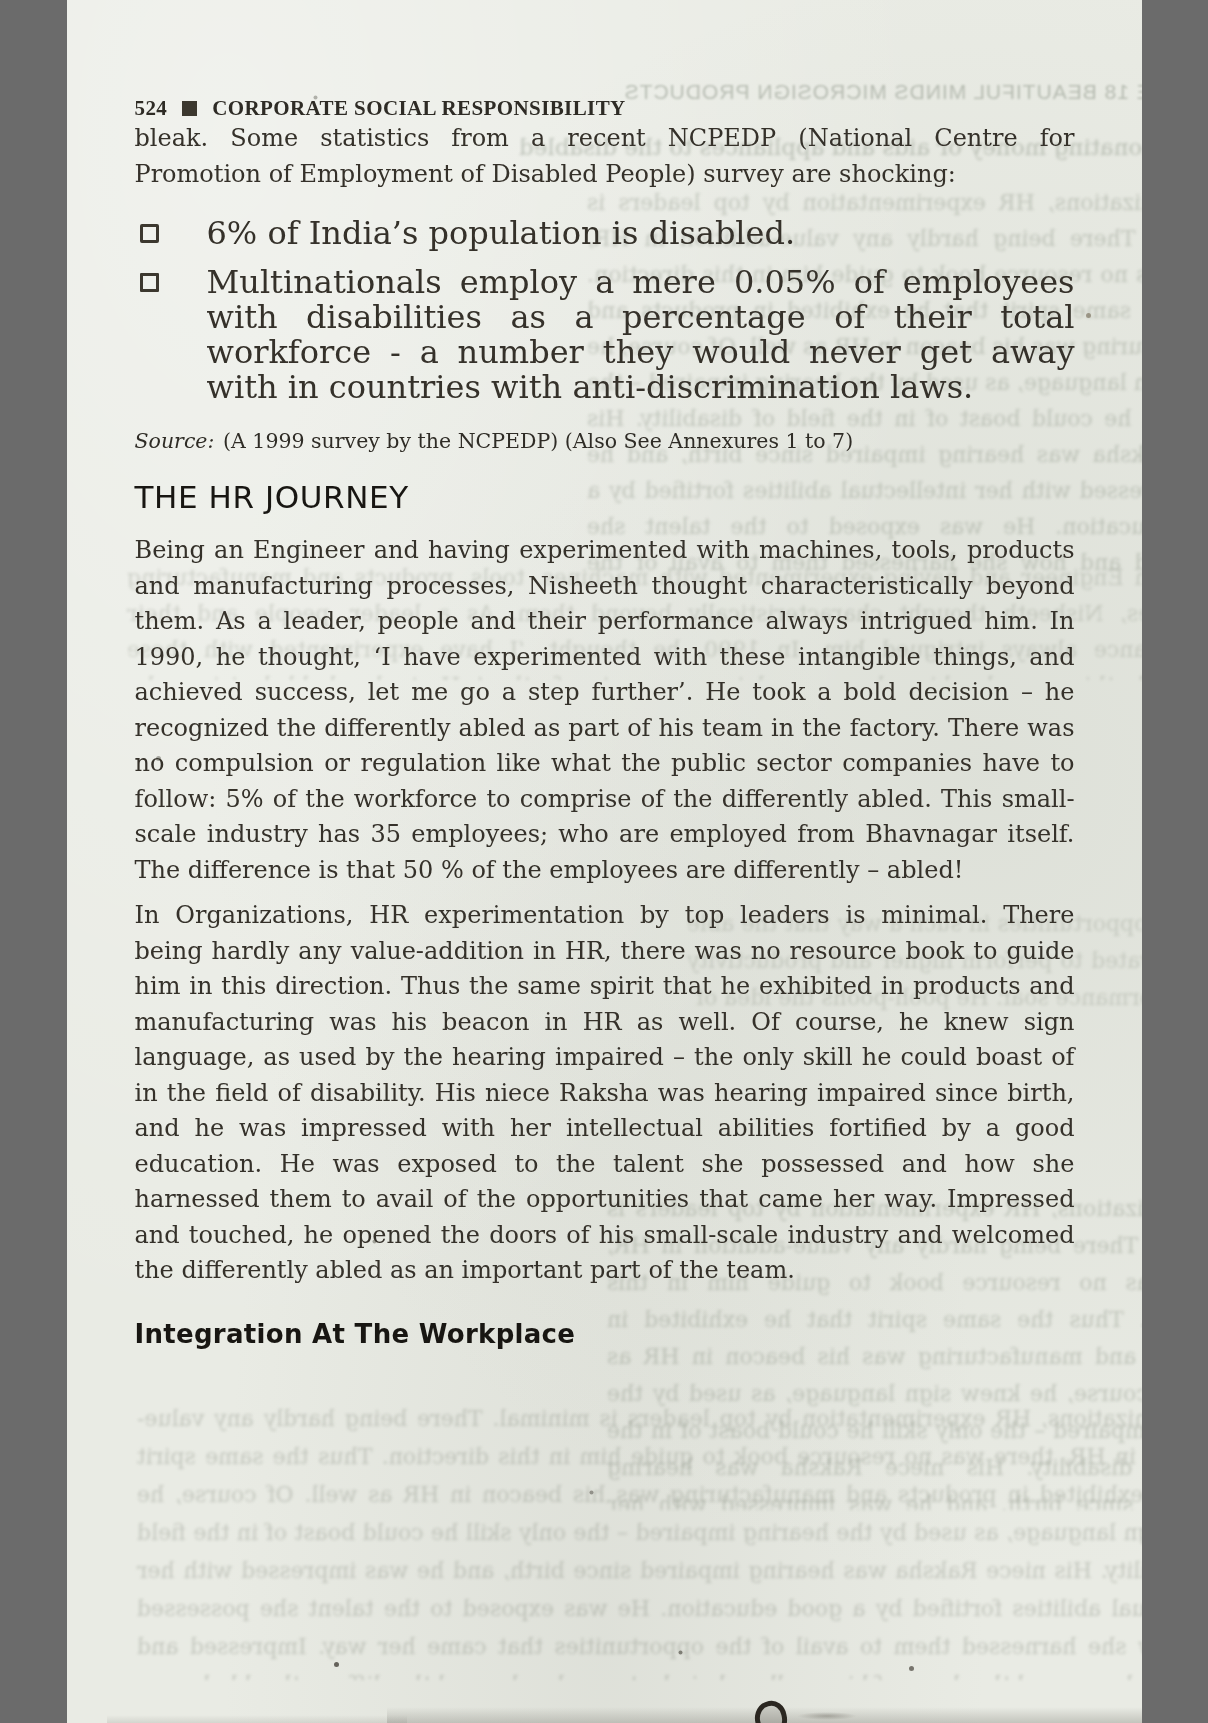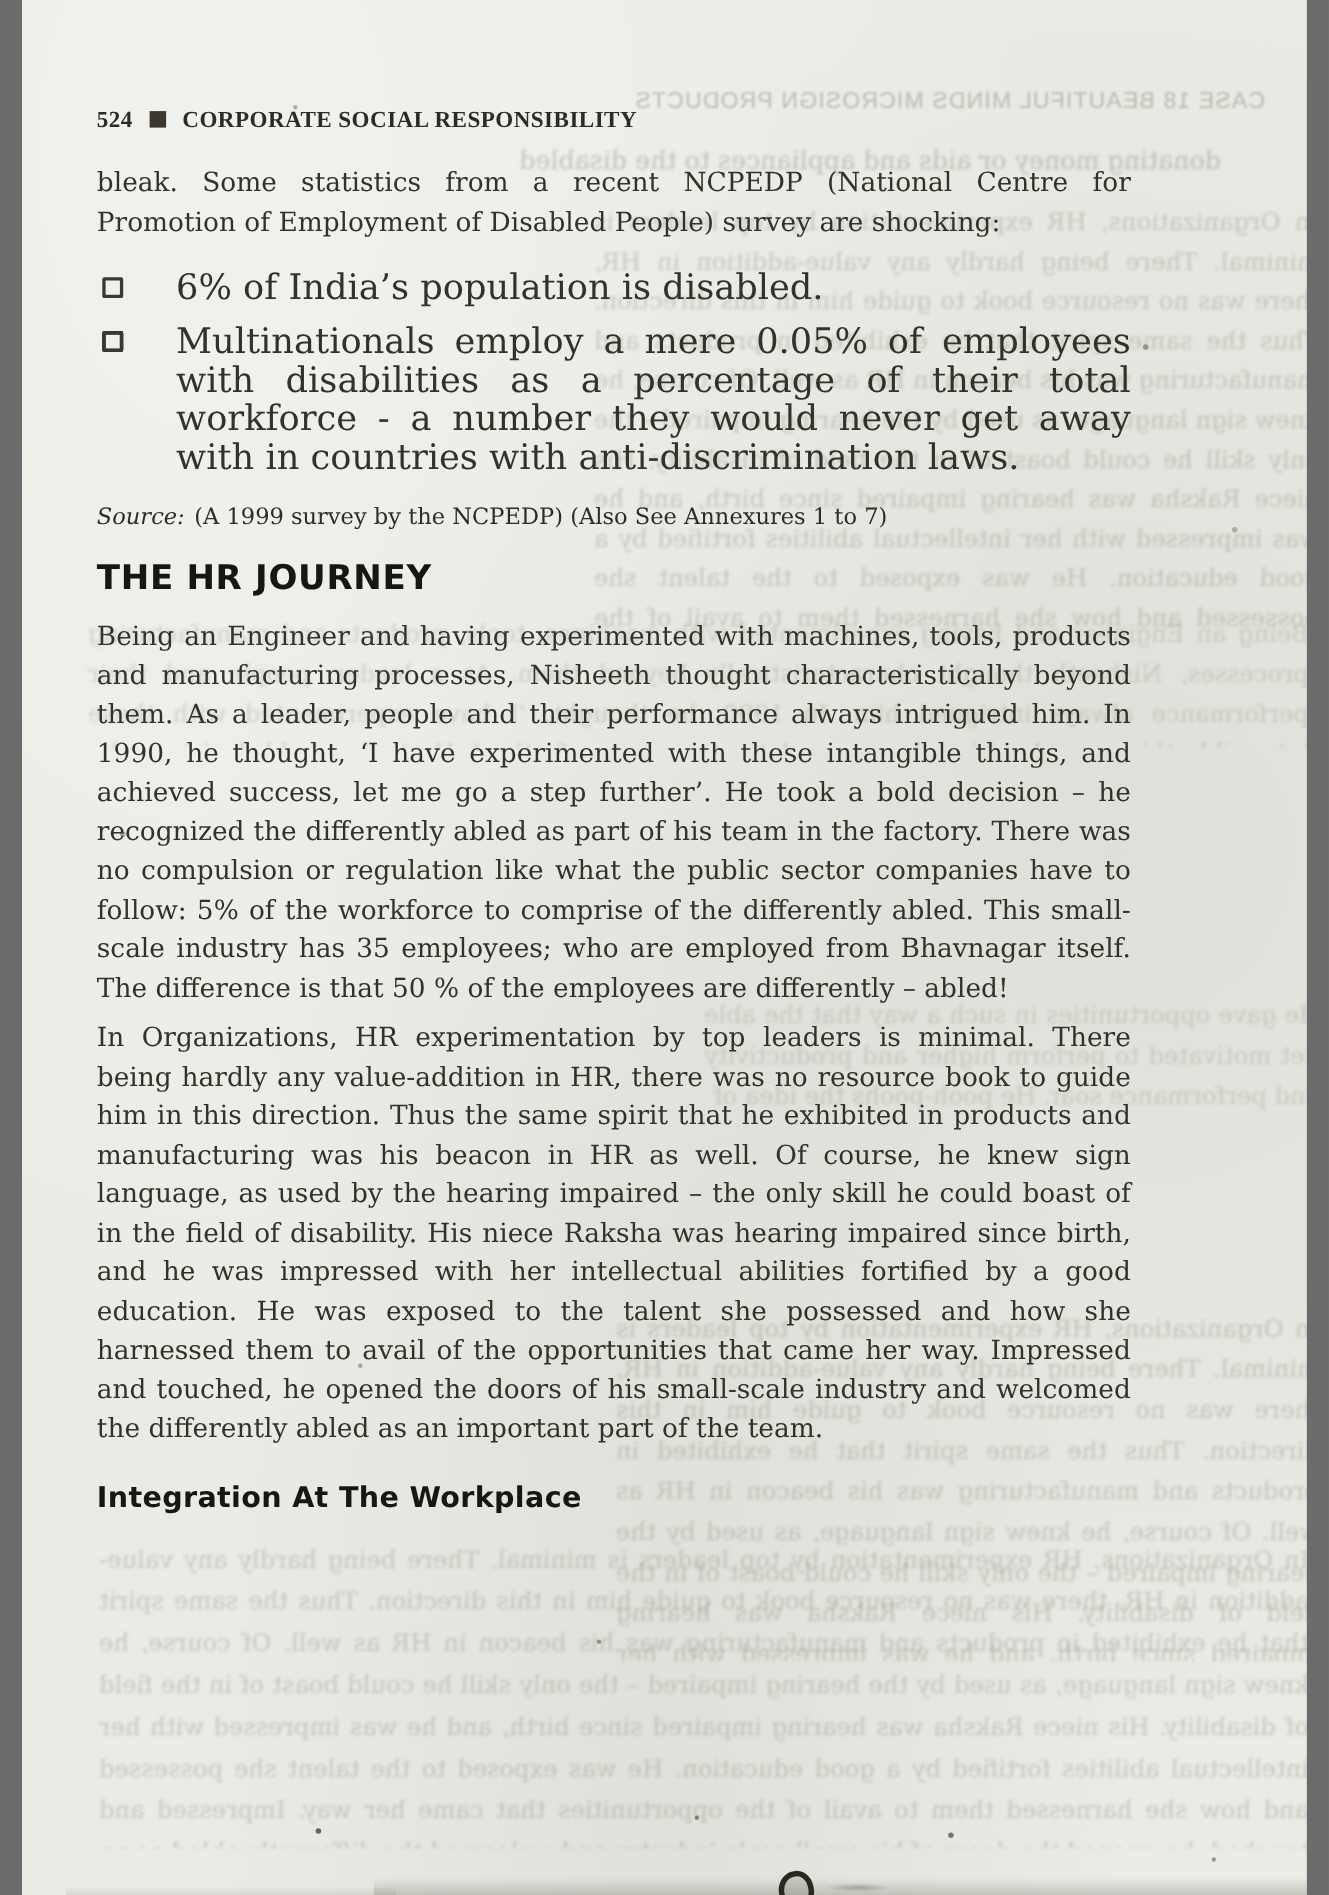--- a/index.html
+++ b/index.html
@@ -1,18 +1,18 @@
 <!DOCTYPE html>
 <html style="--paper: #e9ebe4; --ink: #35312a;"><head>
 <meta charset="utf-8">
 <style>
   html,body { margin:0; padding:0; background:#6b6b6b; }
   .page {
     position:relative;
-    width:1168px; height:1723px;
+    width:1075px; height:1723px;
     margin:0 auto;
     overflow:hidden;
     background:
       radial-gradient(ellipse at 15% 8%, rgba(255,255,255,0.35), rgba(255,255,255,0) 55%),
       radial-gradient(ellipse at 85% 45%, rgba(176,182,170,0.20), rgba(176,182,170,0) 60%),
       radial-gradient(ellipse at 50% 95%, rgba(190,193,184,0.25), rgba(190,193,184,0) 50%),
       var(--paper, #e9ebe4);
     color: var(--ink, #35312a);
     font-family: "DejaVu Serif", "Liberation Serif", serif;
   }
@@ -21,40 +21,40 @@
   .running-head {
     display:flex; align-items:center; gap:15px;
     font-family:"Liberation Serif", serif;
     font-weight:600; font-size:21px; letter-spacing:0.4px;
     color:#2e2b25;
   }
   .sq { width:15px; height:15px; background:#3c382f; display:inline-block; flex:0 0 auto; }
 
   .body { font-size:24px; line-height:35.5px; margin:0; }
   .just { text-align:justify; }
-  .intro { margin-top:28px; }
+  .intro { }
 
   .bullets { list-style:none; margin:24px 0 0 0; padding:0; }
   .bullet-item {
     position:relative; padding-left:72px; margin-bottom:14px;
     font-size:32px; line-height:35px; text-align:justify;
   }
   .marker {
     position:absolute; left:5px; top:8px;
     width:13px; height:13px;
     border:3px solid #3c382f; border-radius:2px;
     background:transparent;
   }
 
   .source { margin-top:24px; font-size:20.5px; color:#2f2c26; }
   .source-label { display:inline-block; width:82px; }
 
   .h1 {
     font-family:"DejaVu Sans", "Liberation Sans", sans-serif;
-    font-weight:bold; font-size:31px; letter-spacing:0.6px;
+    font-weight:normal; font-size:31px; letter-spacing:0.6px;
     color:#181612; margin:26px 0 0 0;
   }
   .p1 { margin-top:18px; }
   .p2 { margin-top:10px; }
   .h2 {
     font-family:"DejaVu Sans", "Liberation Sans", sans-serif;
     font-weight:bold; font-size:26px; letter-spacing:0.3px;
     color:#181612; margin:30px 0 0 0;
   }
   .p3 { margin-top:20px; }

